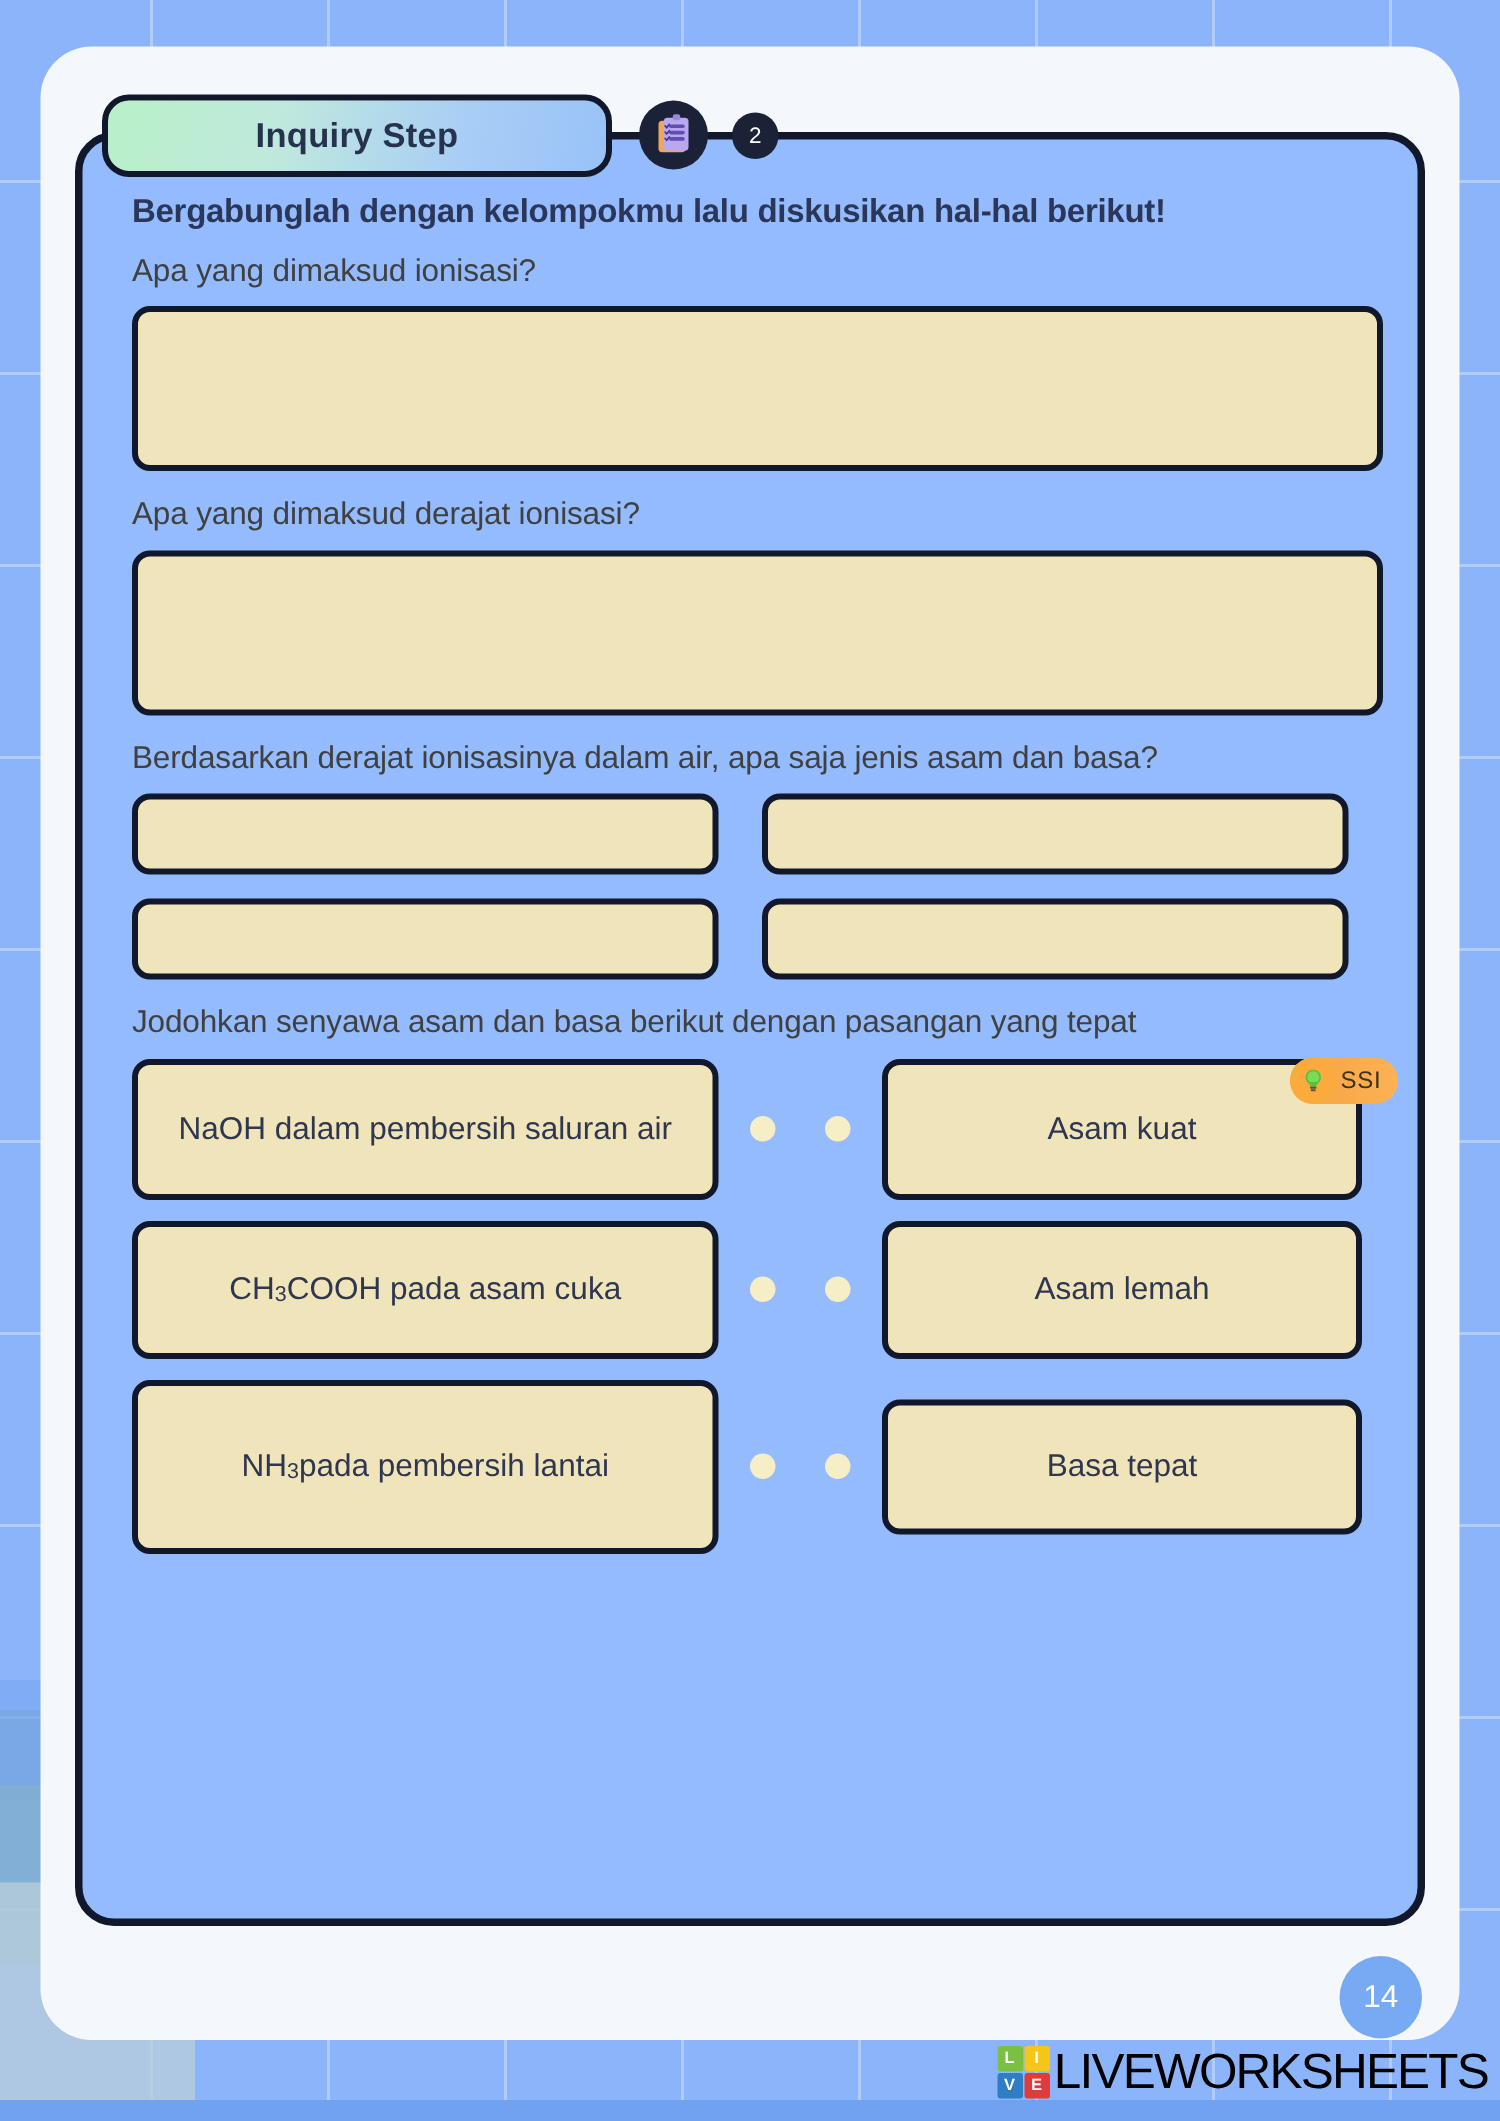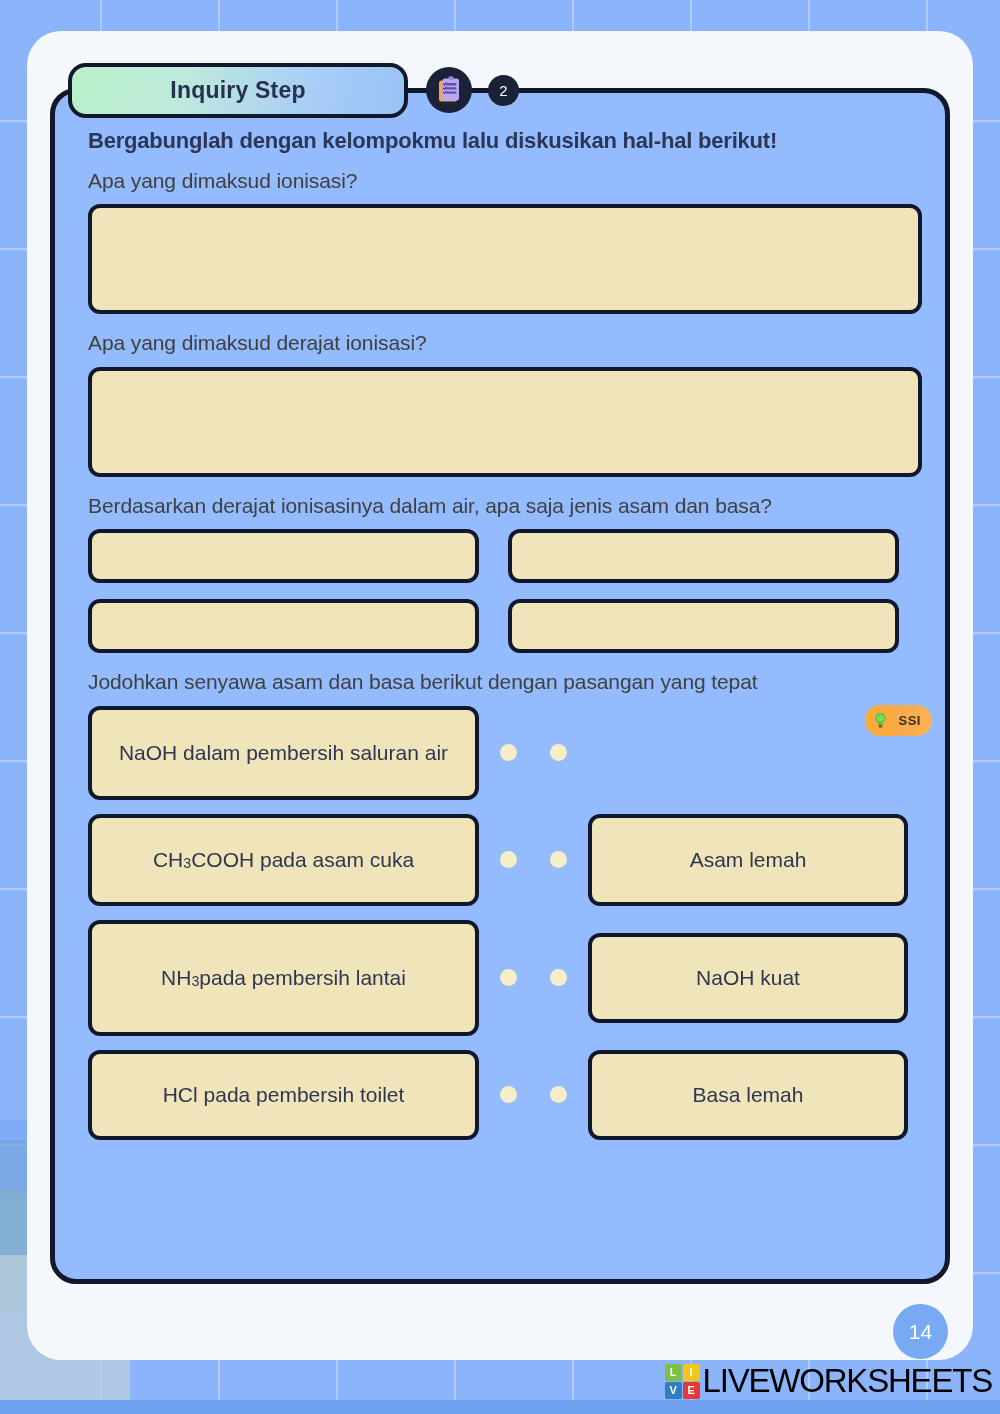--- a/index.html
+++ b/index.html
@@ -204,22 +204,22 @@
     height: 31px;
     border-radius: 50%;
     background: #fbab3d;
     display: flex;
     align-items: center;
     justify-content: center;
     flex: 0 0 auto;
   }
 
   .ssi-text {
-    font-size: 13px;
-    font-weight: bold;
+    font-size: 16px;
+    font-weight: normal;
     color: #3d3220;
     margin-left: 3px;
     letter-spacing: 0.5px;
   }
 
   .match-area {
     margin-top: 8px;
   }
 
   .match-row {
@@ -384,51 +384,43 @@
 
   <div class="match-area">
 
     <div class="match-row">
       <div class="match-card left" style="height:94px">NaOH dalam pembersih saluran air</div>
       <span class="gap-a"></span>
       <span class="dot"></span>
       <span class="gap-b"></span>
       <span class="dot"></span>
       <span class="gap-c"></span>
+      <div class="match-card right" style="height:94px">Asam kuat</div>
     </div>
 
     <div class="match-row">
       <div class="match-card left" style="height:92px">CH<sub>3</sub>COOH pada asam cuka</div>
       <span class="gap-a"></span>
       <span class="dot"></span>
       <span class="gap-b"></span>
       <span class="dot"></span>
       <span class="gap-c"></span>
       <div class="match-card right" style="height:92px">Asam lemah</div>
     </div>
 
     <div class="match-row">
       <div class="match-card left" style="height:116px">NH<sub>3</sub> pada pembersih lantai</div>
       <span class="gap-a"></span>
       <span class="dot"></span>
       <span class="gap-b"></span>
       <span class="dot"></span>
       <span class="gap-c"></span>
-      <div class="match-card right" style="height:90px">NaOH kuat</div>
+      <div class="match-card right" style="height:90px">Basa tepat</div>
     </div>
 
-    <div class="match-row">
-      <div class="match-card left" style="height:90px">HCl pada pembersih toilet</div>
-      <span class="gap-a"></span>
-      <span class="dot"></span>
-      <span class="gap-b"></span>
-      <span class="dot"></span>
-      <span class="gap-c"></span>
-      <div class="match-card right" style="height:90px">Basa lemah</div>
-    </div>
 
   </div>
 </div>
 
 <div class="page-num">14</div>
 
 <div class="footer-logo">
   <div class="logo-tiles">
     <span class="logo-tile t-l">L</span>
     <span class="logo-tile t-i">I</span>

